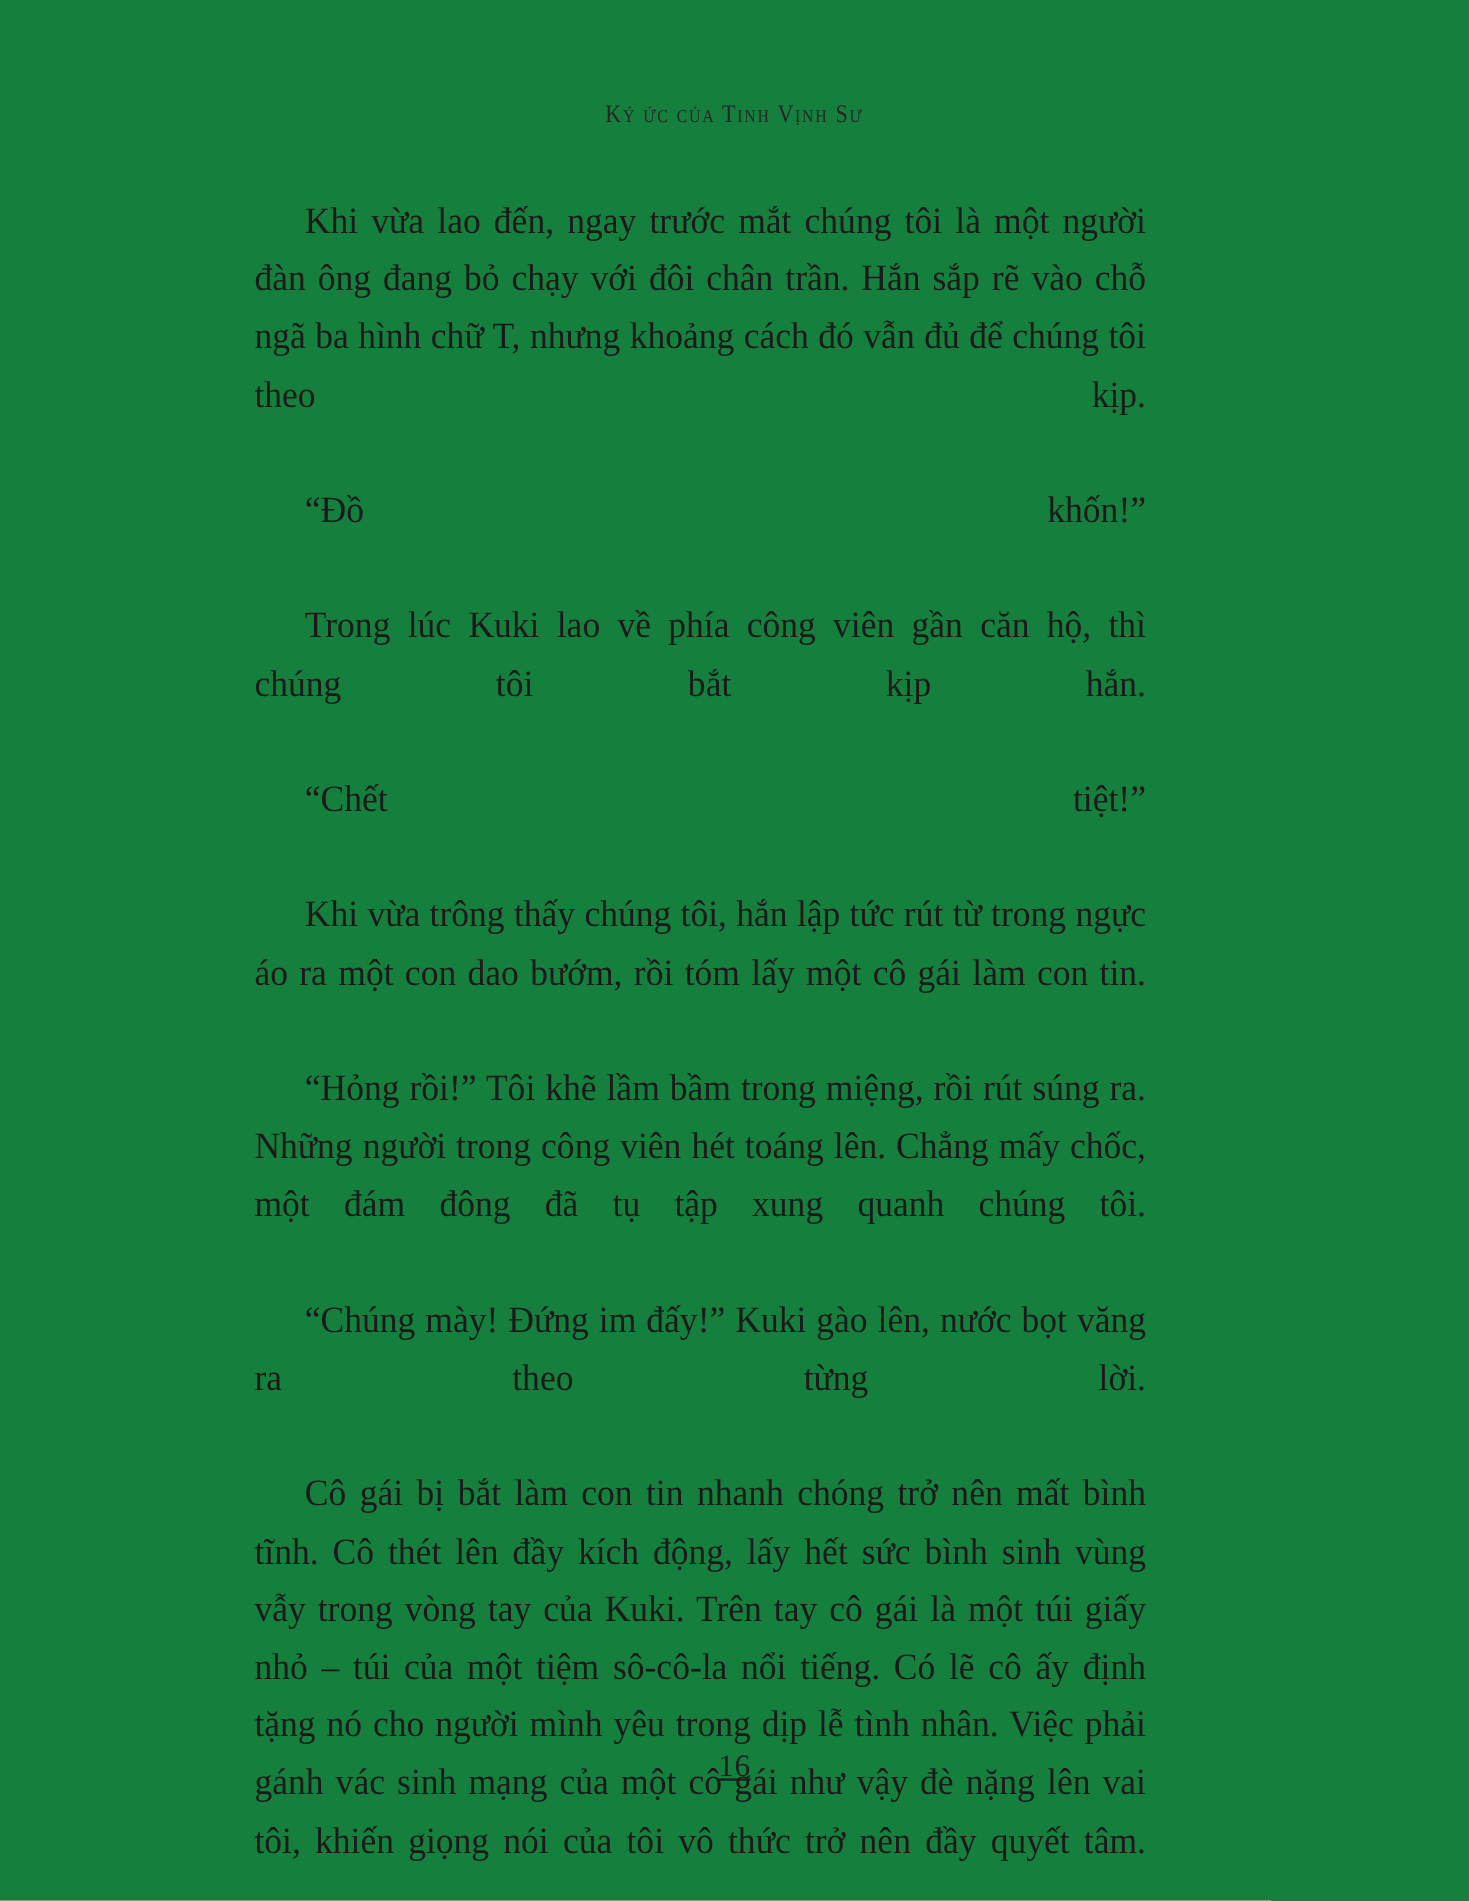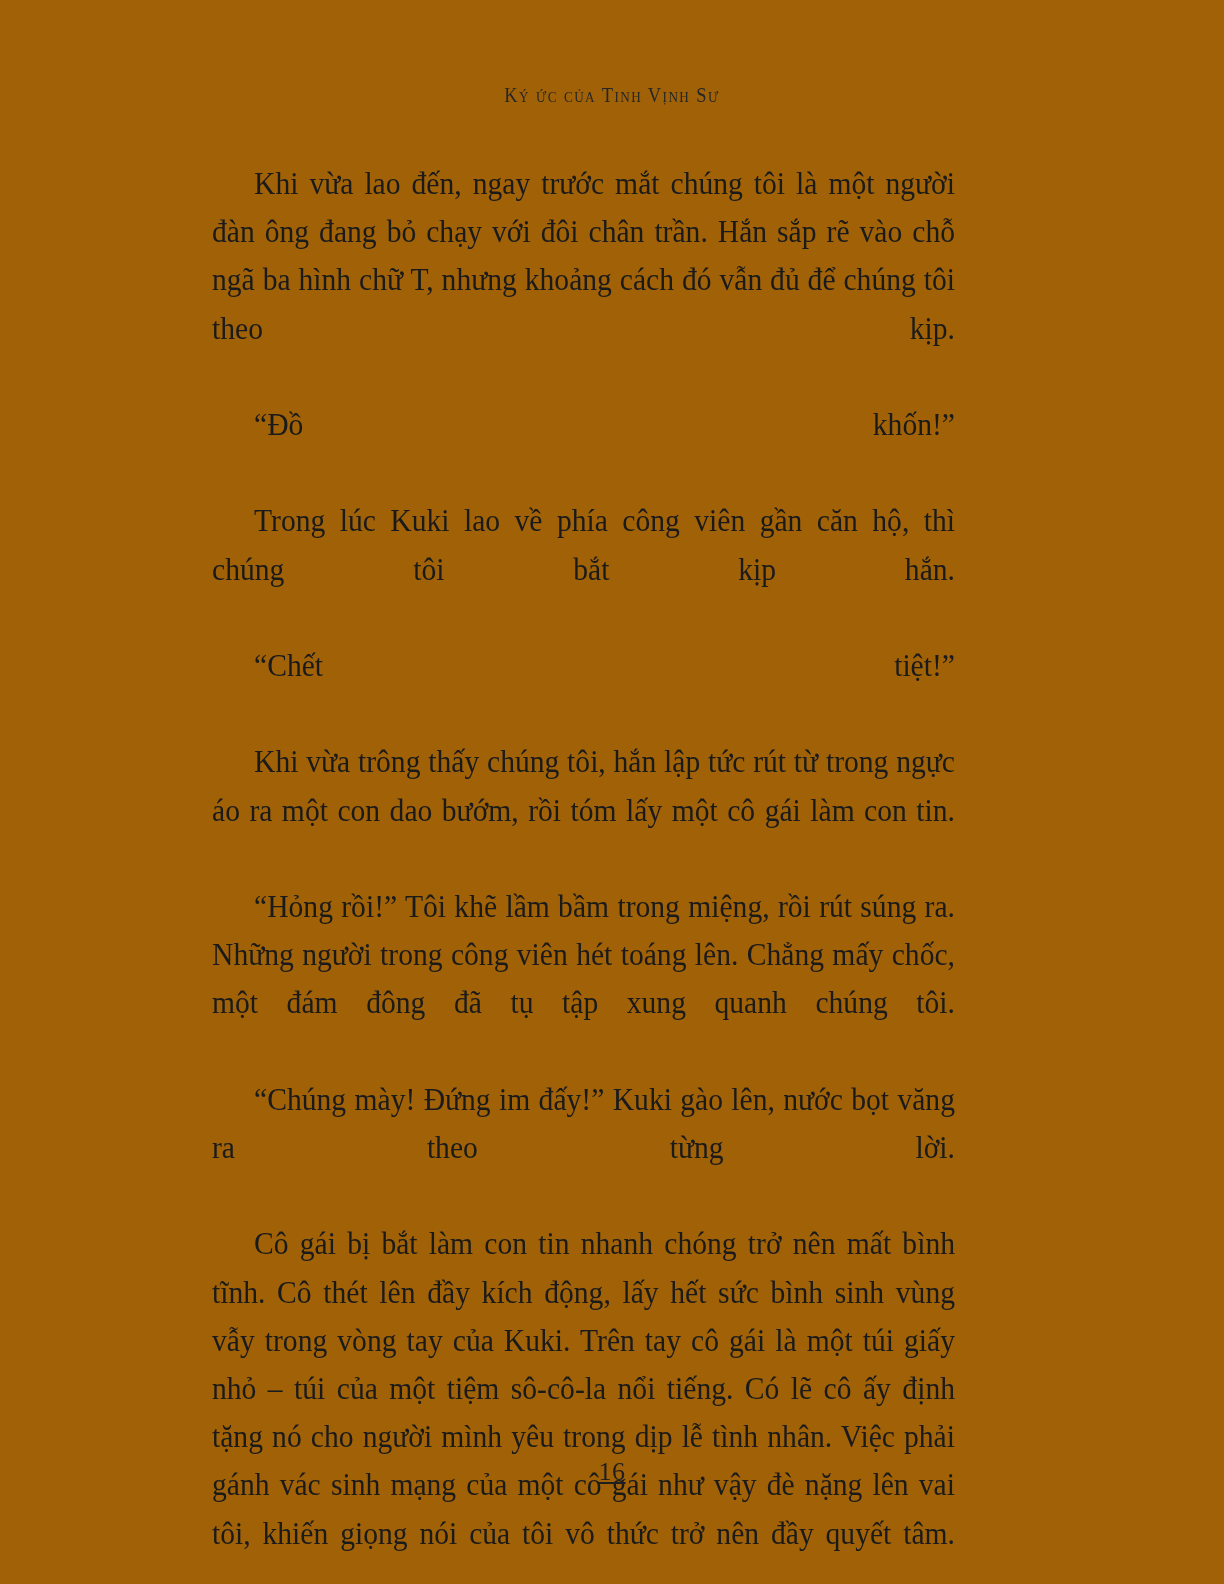--- a/index.html
+++ b/index.html
@@ -5,21 +5,21 @@
   html, body {
     margin: 0;
     padding: 0;
     background: #ffffff;
   }
 
   .page {
     position: relative;
     width: 1224px;
     height: 1584px;
-    background: #a16207;
+    background: #15803d;
     overflow: hidden;
     box-sizing: border-box;
   }
 
   
   .running-head {
     position: absolute;
     top: 82px;
     left: 0;
     width: 1224px;

